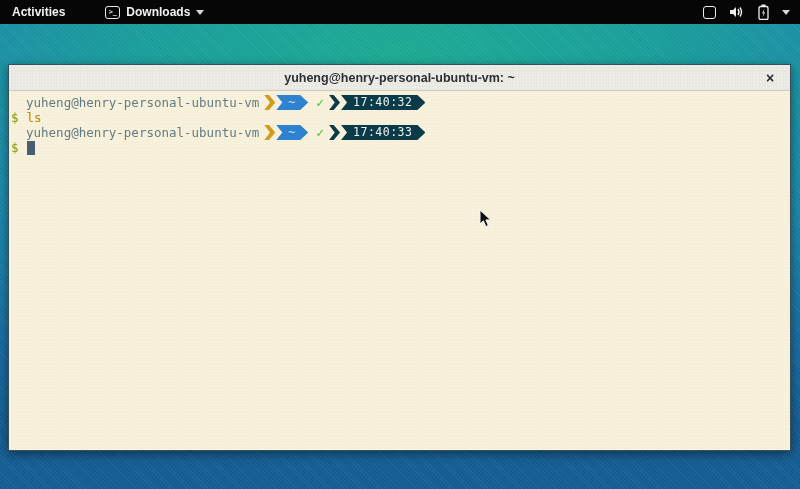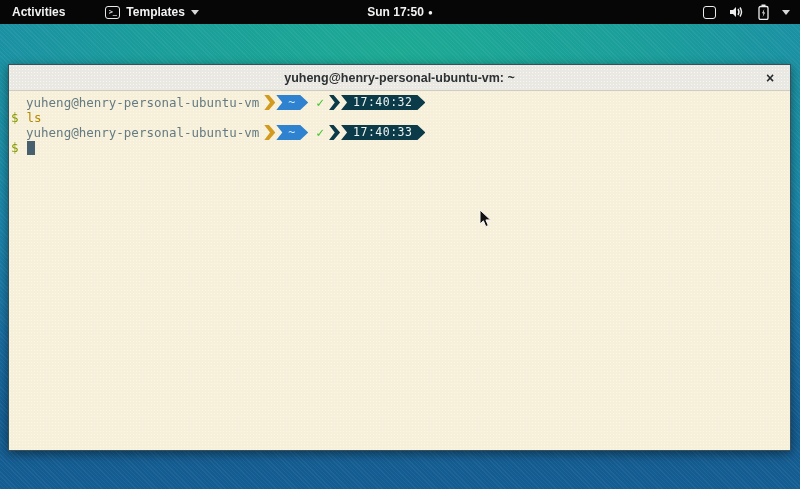--- a/index.html
+++ b/index.html
@@ -108,26 +108,22 @@
 <body>
 
 <div class="screen">
 
   <div class="desktop"></div>
 
   <div class="topbar">
     <div class="activities">Activities</div>
     <div class="appmenu">
       <span class="term-glyph">&gt;_</span>
-      <span>Templates</span>
+      <span>Downloads</span>
       <span class="caret-down"></span>
-    </div>
-    <div class="clock-wrap">
-      <span>Sun 17:50</span>
-      <span class="clock-dot">●</span>
     </div>
     <div class="status">
       <span class="sq-icon"></span>
       <svg width="16" height="14" viewBox="0 0 16 14">
         <polygon points="1,5 4,5 7,2 7,12 4,9 1,9" fill="#ededed"></polygon>
         <path d="M9 4 Q11 7 9 10" stroke="#ededed" stroke-width="1.4" fill="none"></path>
         <path d="M11 2.5 Q14 7 11 11.5" stroke="#ededed" stroke-width="1.4" fill="none"></path>
       </svg>
       <svg width="11" height="16" viewBox="0 0 11 16">
         <rect x="3.5" y="0.5" width="4" height="2" fill="#ededed"></rect>

